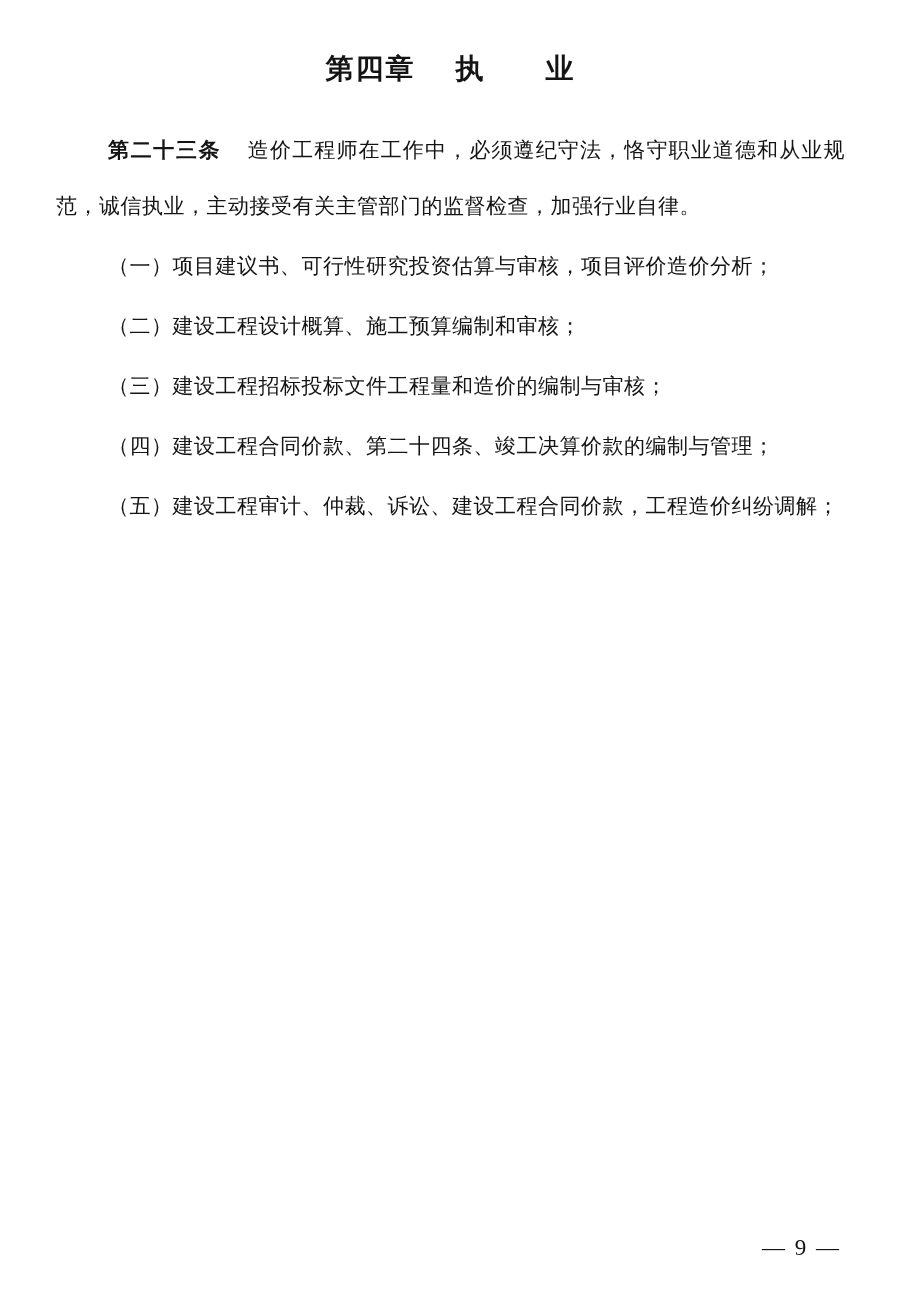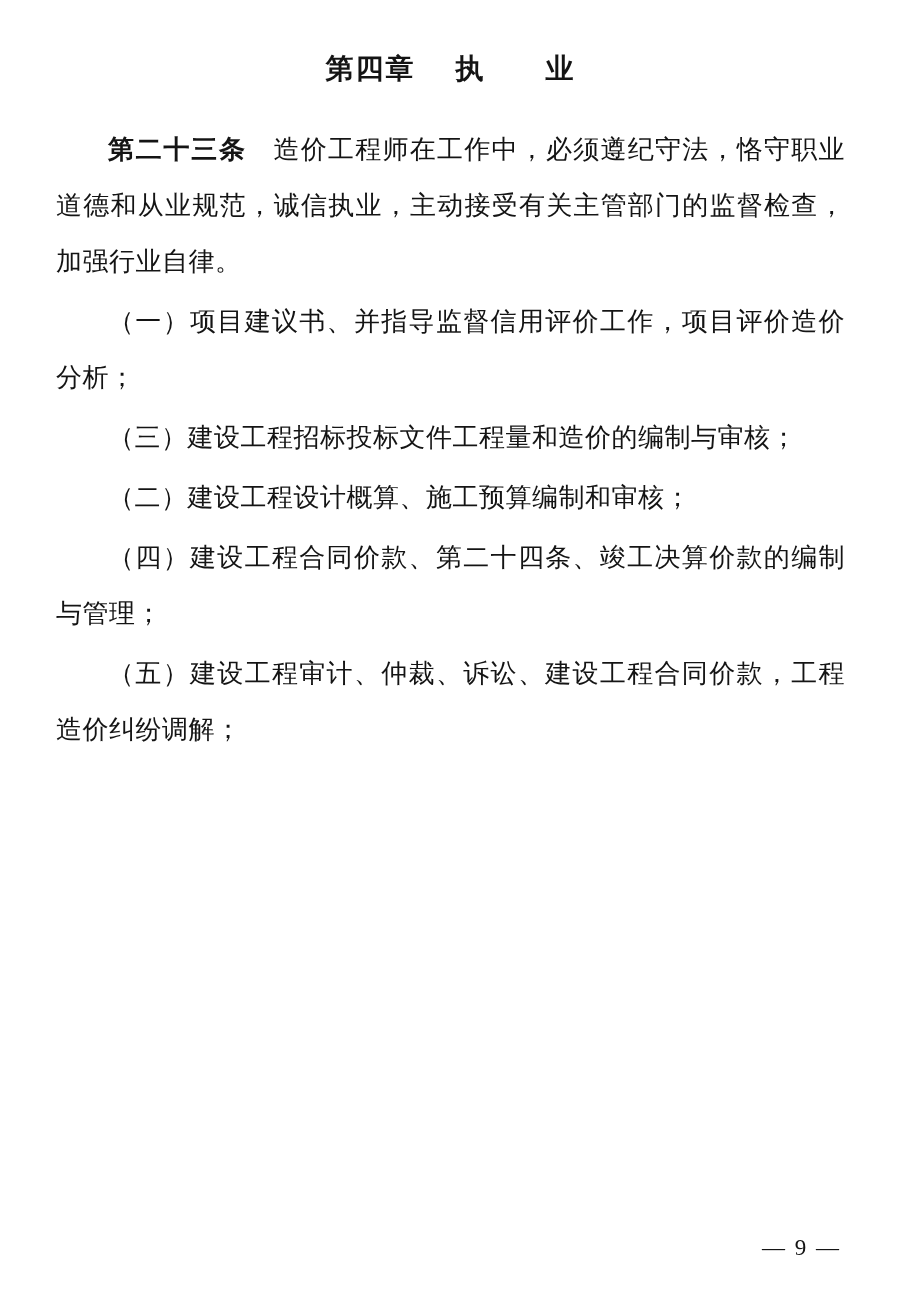--- a/index.html
+++ b/index.html
@@ -28,21 +28,21 @@
     font-weight: bold;
     letter-spacing: 2px;
     margin: 16px 0 34px 0;
     font-family: "Liberation Serif", "DejaVu Serif", serif;
   }
   .chapter-title .gap {
     display: inline-block;
     width: 40px;
   }
   .para {
-    font-size: 26px;
+    font-size: 21px;
     line-height: 56px;
     text-align: justify;
     text-justify: inter-ideograph;
     text-indent: 52px;
     margin: 0 0 4px 0;
     letter-spacing: 0.5px;
   }
   .para .lead {
     font-weight: bold;
     letter-spacing: 1px;
@@ -68,21 +68,21 @@
     <span>第四章</span><span class="gap"></span><span>执　　业</span>
   </div>
 
   <p class="para">
     <span class="lead">第二十三条</span><span class="sp"></span><span>造价工程师在工作中，必须遵纪守法，恪守职业道德和从业规范，诚信执业，主动接受有关主管部门的监督检查，加强行业自律。</span>
   </p>
 
 
 
 
-  <p class="para">（一）项目建议书、并指导监督信用评价工作，项目评价造价分析；</p>
+  <p class="para">（一）项目建议书、可行性研究投资估算与审核，项目评价造价分析；</p>
+  <p class="para">（二）建设工程设计概算、施工预算编制和审核；</p>
   <p class="para">（三）建设工程招标投标文件工程量和造价的编制与审核；</p>
-  <p class="para">（二）建设工程设计概算、施工预算编制和审核；</p>
   <p class="para">（四）建设工程合同价款、第二十四条、竣工决算价款的编制与管理；</p>
   <p class="para">（五）建设工程审计、仲裁、诉讼、建设工程合同价款，工程造价纠纷调解；</p>
 
   <div class="page-number">— 9 —</div>
 
 </div>
 
 </body></html>

